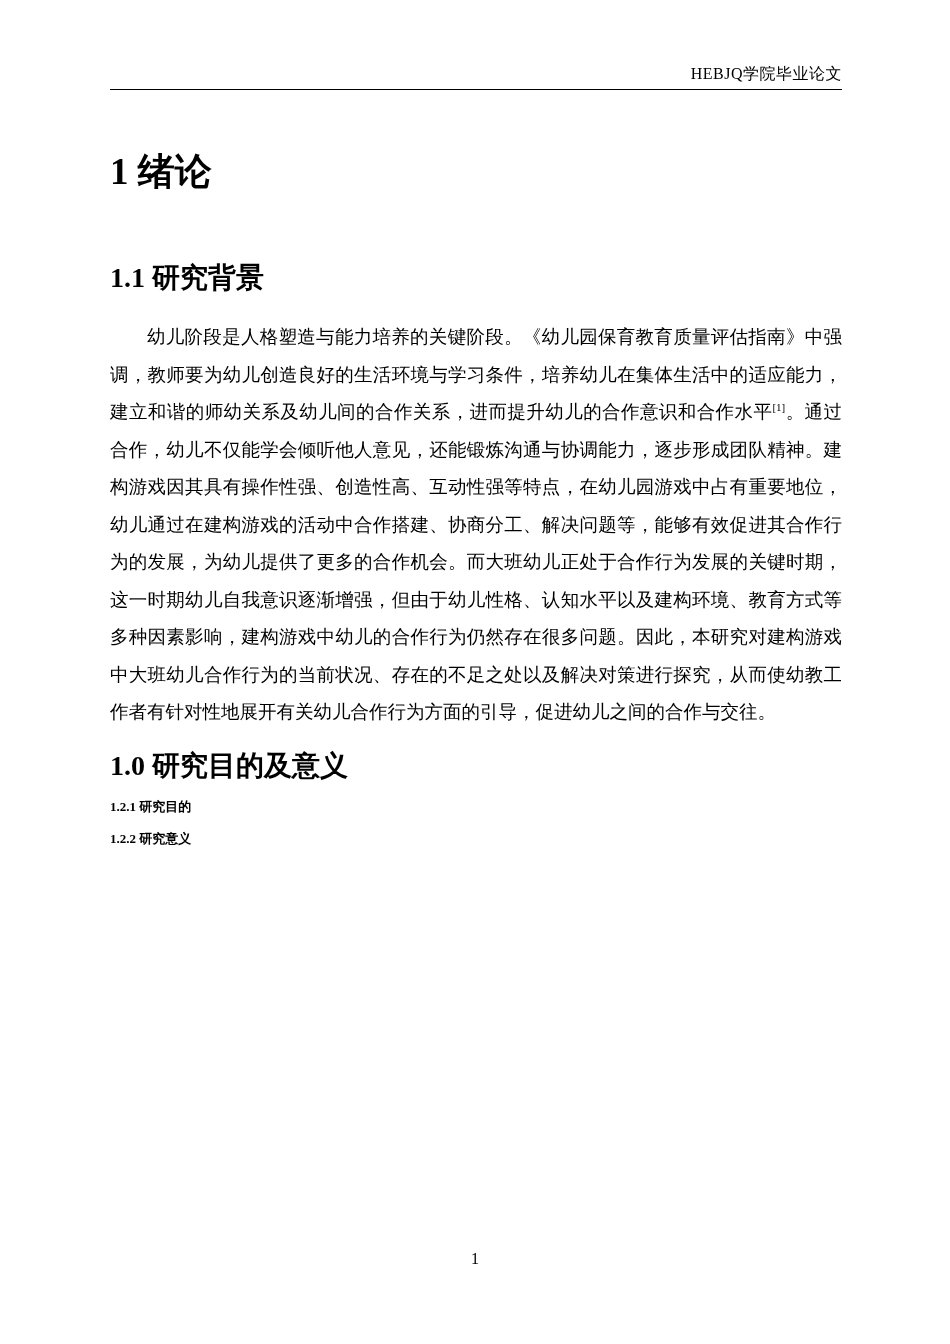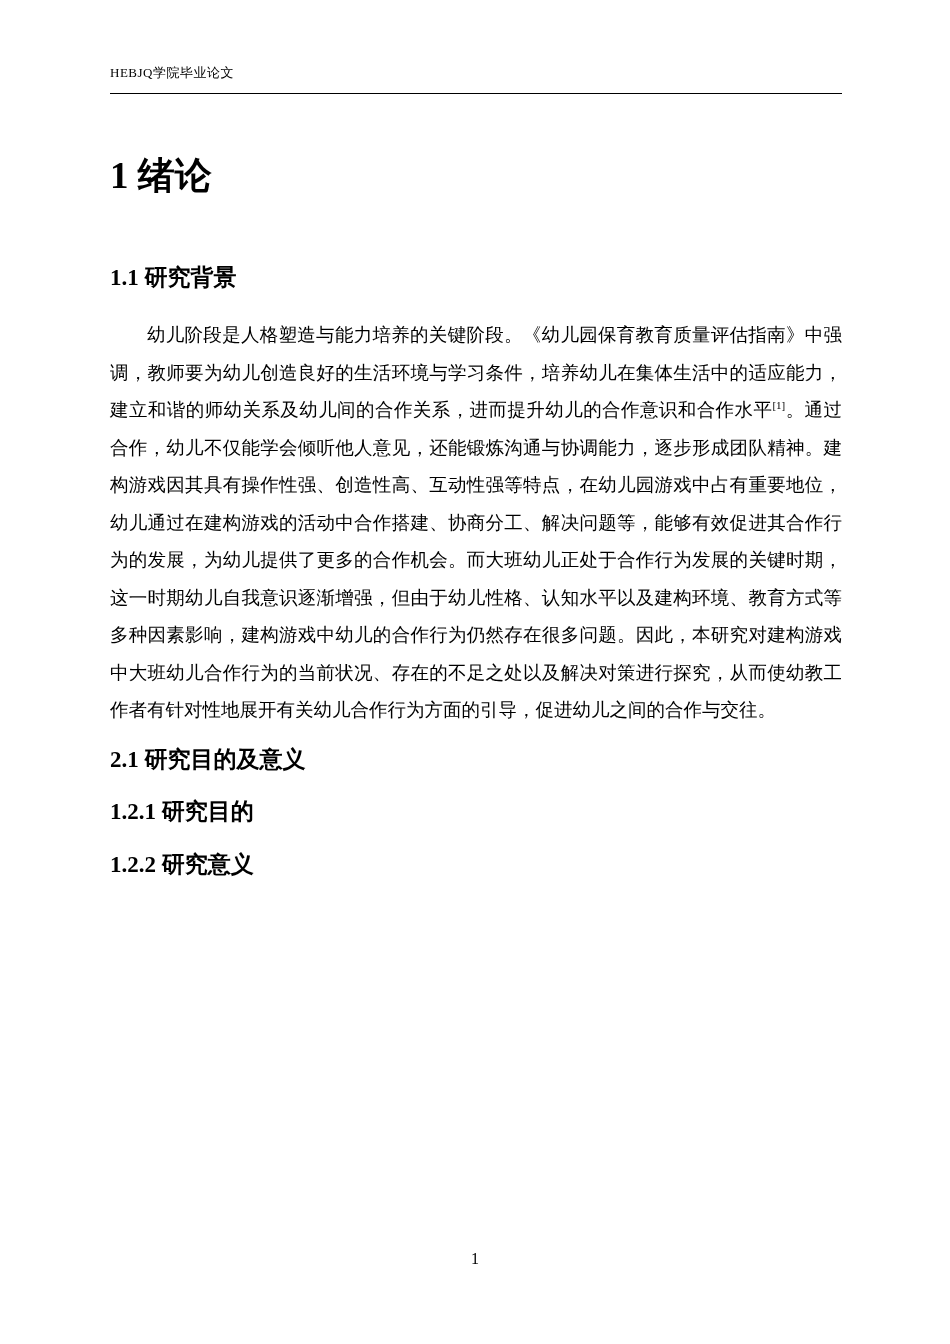--- a/index.html
+++ b/index.html
@@ -15,44 +15,44 @@
     font-family: "Liberation Serif", "DejaVu Serif", serif;
   }
   .page {
     box-sizing: border-box;
     width: 950px;
     height: 1344px;
     padding: 64px 108px 0 110px;
     position: relative;
   }
   .doc-header {
-    text-align: left;
-    font-size: 13px;
+    text-align: right;
+    font-size: 16px;
     letter-spacing: 0.5px;
-    padding-bottom: 11px;
+    padding-bottom: 4px;
     border-bottom: 1.5px solid #000000;
   }
   h1.chapter-title {
     margin: 60px 0 0 0;
     font-size: 37px;
     font-weight: bold;
     line-height: 1.2;
   }
   h2.section-title {
     margin: 66px 0 0 0;
-    font-size: 23px;
+    font-size: 28px;
     font-weight: bold;
     line-height: 1.25;
   }
   h2.section-title.tight {
     margin-top: 16px;
   }
   h3.subsection-title {
-    margin: 24px 0 0 0;
-    font-size: 23px;
+    margin: 16px 0 0 0;
+    font-size: 13px;
     font-weight: bold;
     line-height: 1.25;
   }
   p.body-text {
     margin: 24px 0 0 0;
     font-size: 18.5px;
     line-height: 37.5px;
     text-align: justify;
     text-indent: 2em;
     word-break: break-all;
@@ -79,21 +79,21 @@
   <div class="doc-header">
     <span>HEBJQ学院毕业论文</span>
   </div>
 
   <h1 class="chapter-title">1 绪论</h1>
 
   <h2 class="section-title">1.1 研究背景</h2>
 
   <p class="body-text"><span>幼儿阶段是人格塑造与能力培养的关键阶段。《幼儿园保育教育质量评估指南》中强调，教师要为幼儿创造良好的生活环境与学习条件，培养幼儿在集体生活中的适应能力，建立和谐的师幼关系及幼儿间的合作关系，进而提升幼儿的合作意识和合作水平</span><sup class="citation">[1]</sup><span>。通过合作，幼儿不仅能学会倾听他人意见，还能锻炼沟通与协调能力，逐步形成团队精神。建构游戏因其具有操作性强、创造性高、互动性强等特点，在幼儿园游戏中占有重要地位，幼儿通过在建构游戏的活动中合作搭建、协商分工、解决问题等，能够有效促进其合作行为的发展，为幼儿提供了更多的合作机会。而大班幼儿正处于合作行为发展的关键时期，这一时期幼儿自我意识逐渐增强，但由于幼儿性格、认知水平以及建构环境、教育方式等多种因素影响，建构游戏中幼儿的合作行为仍然存在很多问题。因此，本研究对建构游戏中大班幼儿合作行为的当前状况、存在的不足之处以及解决对策进行探究，从而使幼教工作者有针对性地展开有关幼儿合作行为方面的引导，促进幼儿之间的合作与交往。</span></p>
 
-  <h2 class="section-title tight">2.1 研究目的及意义</h2>
+  <h2 class="section-title tight">1.0 研究目的及意义</h2>
 
   <h3 class="subsection-title">1.2.1 研究目的</h3>
 
 
   <h3 class="subsection-title">1.2.2 研究意义</h3>
 
 
   <div class="page-footer">
     <span>1</span>
   </div>

